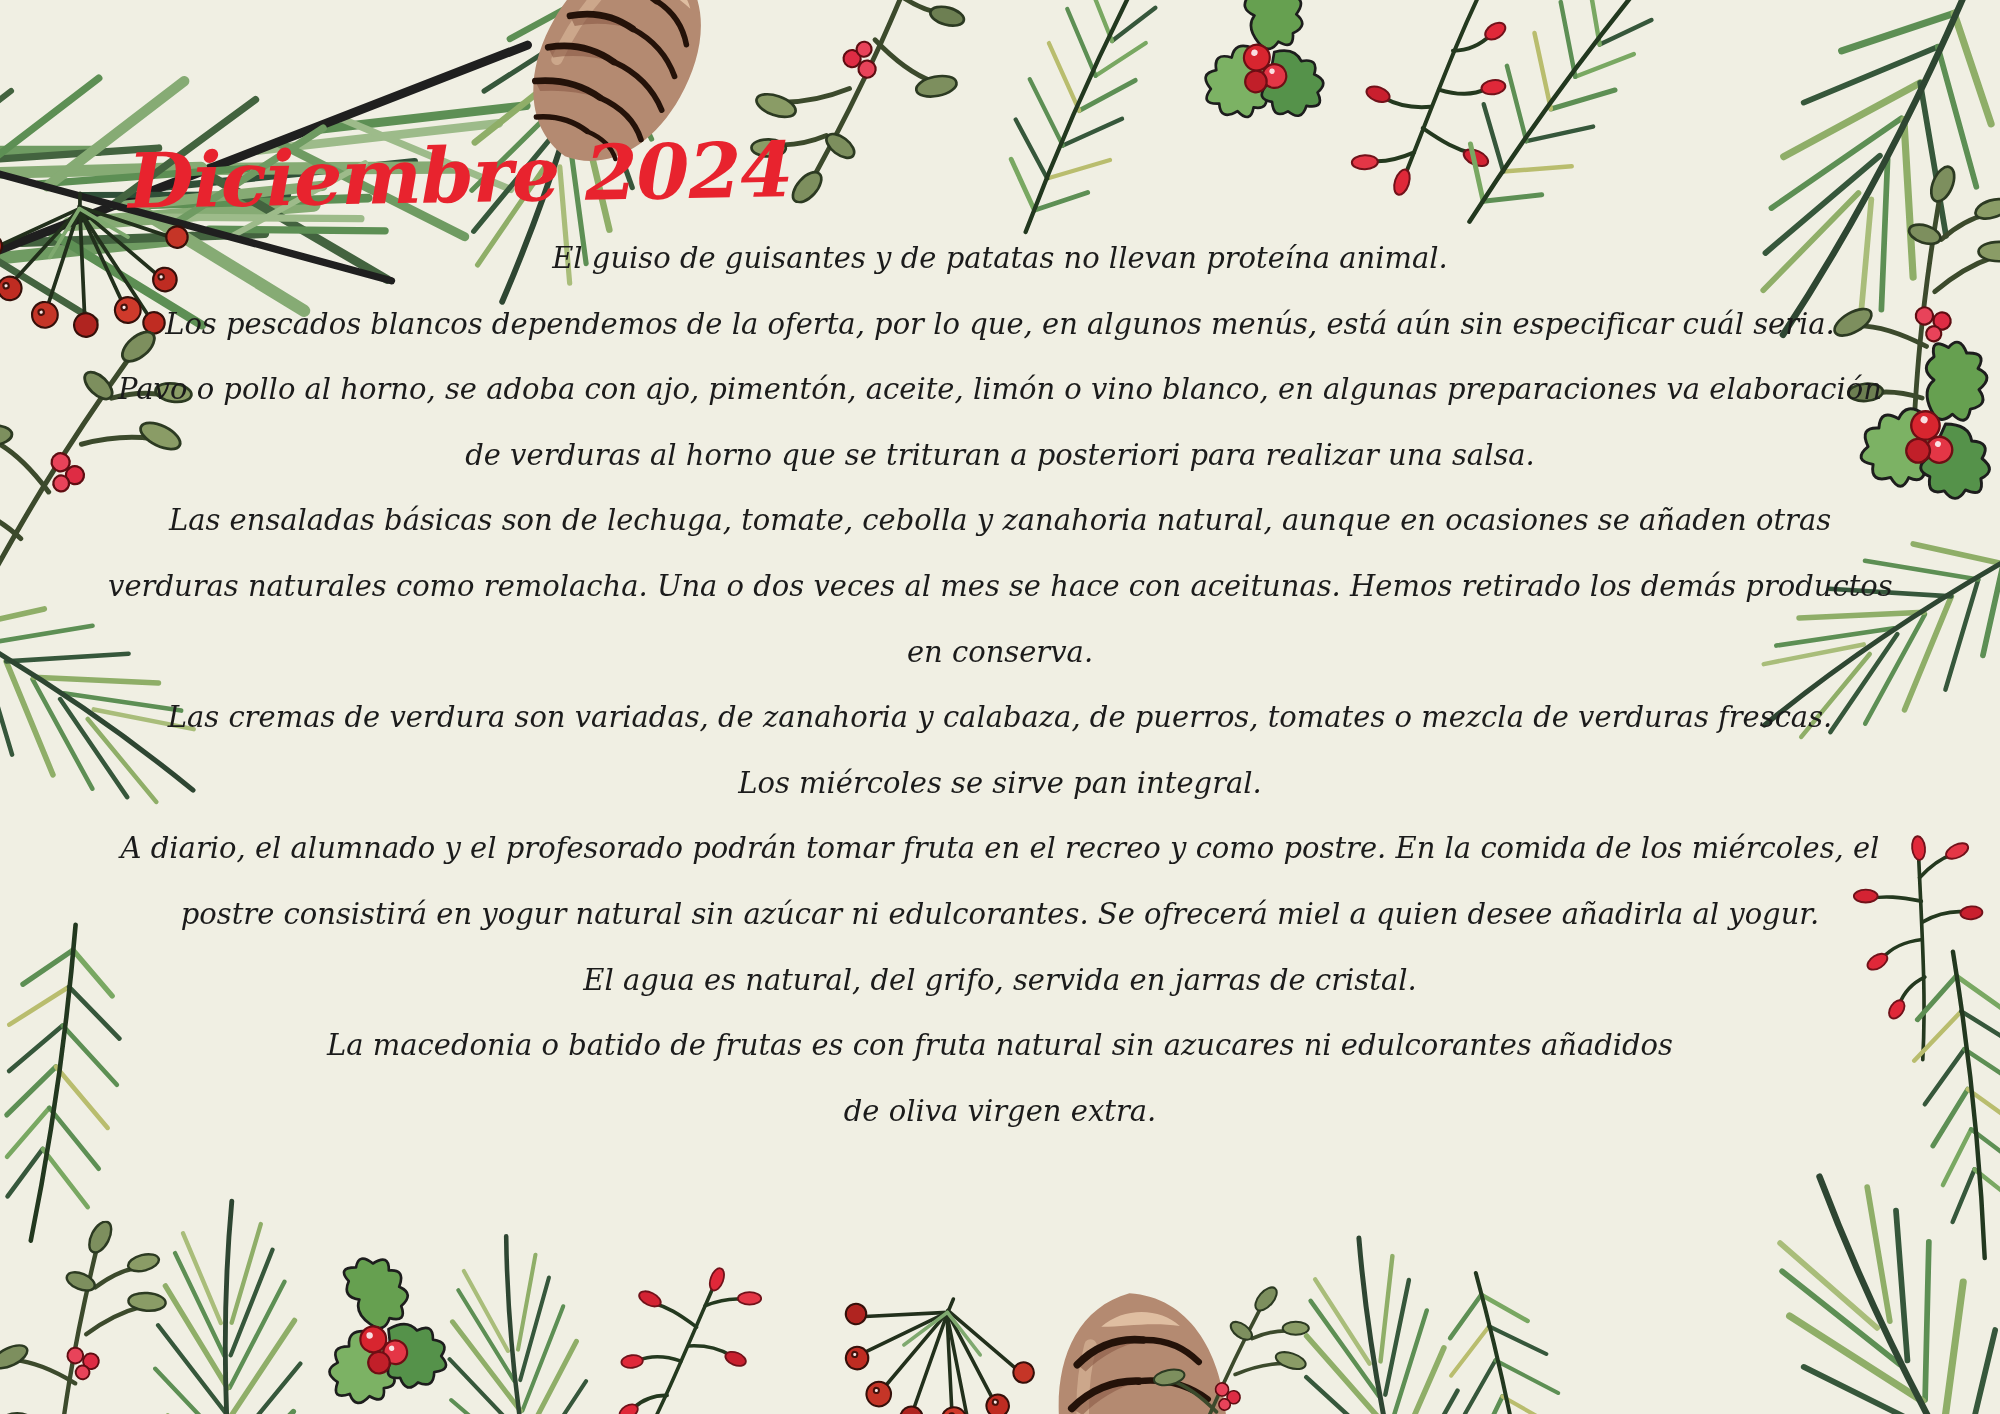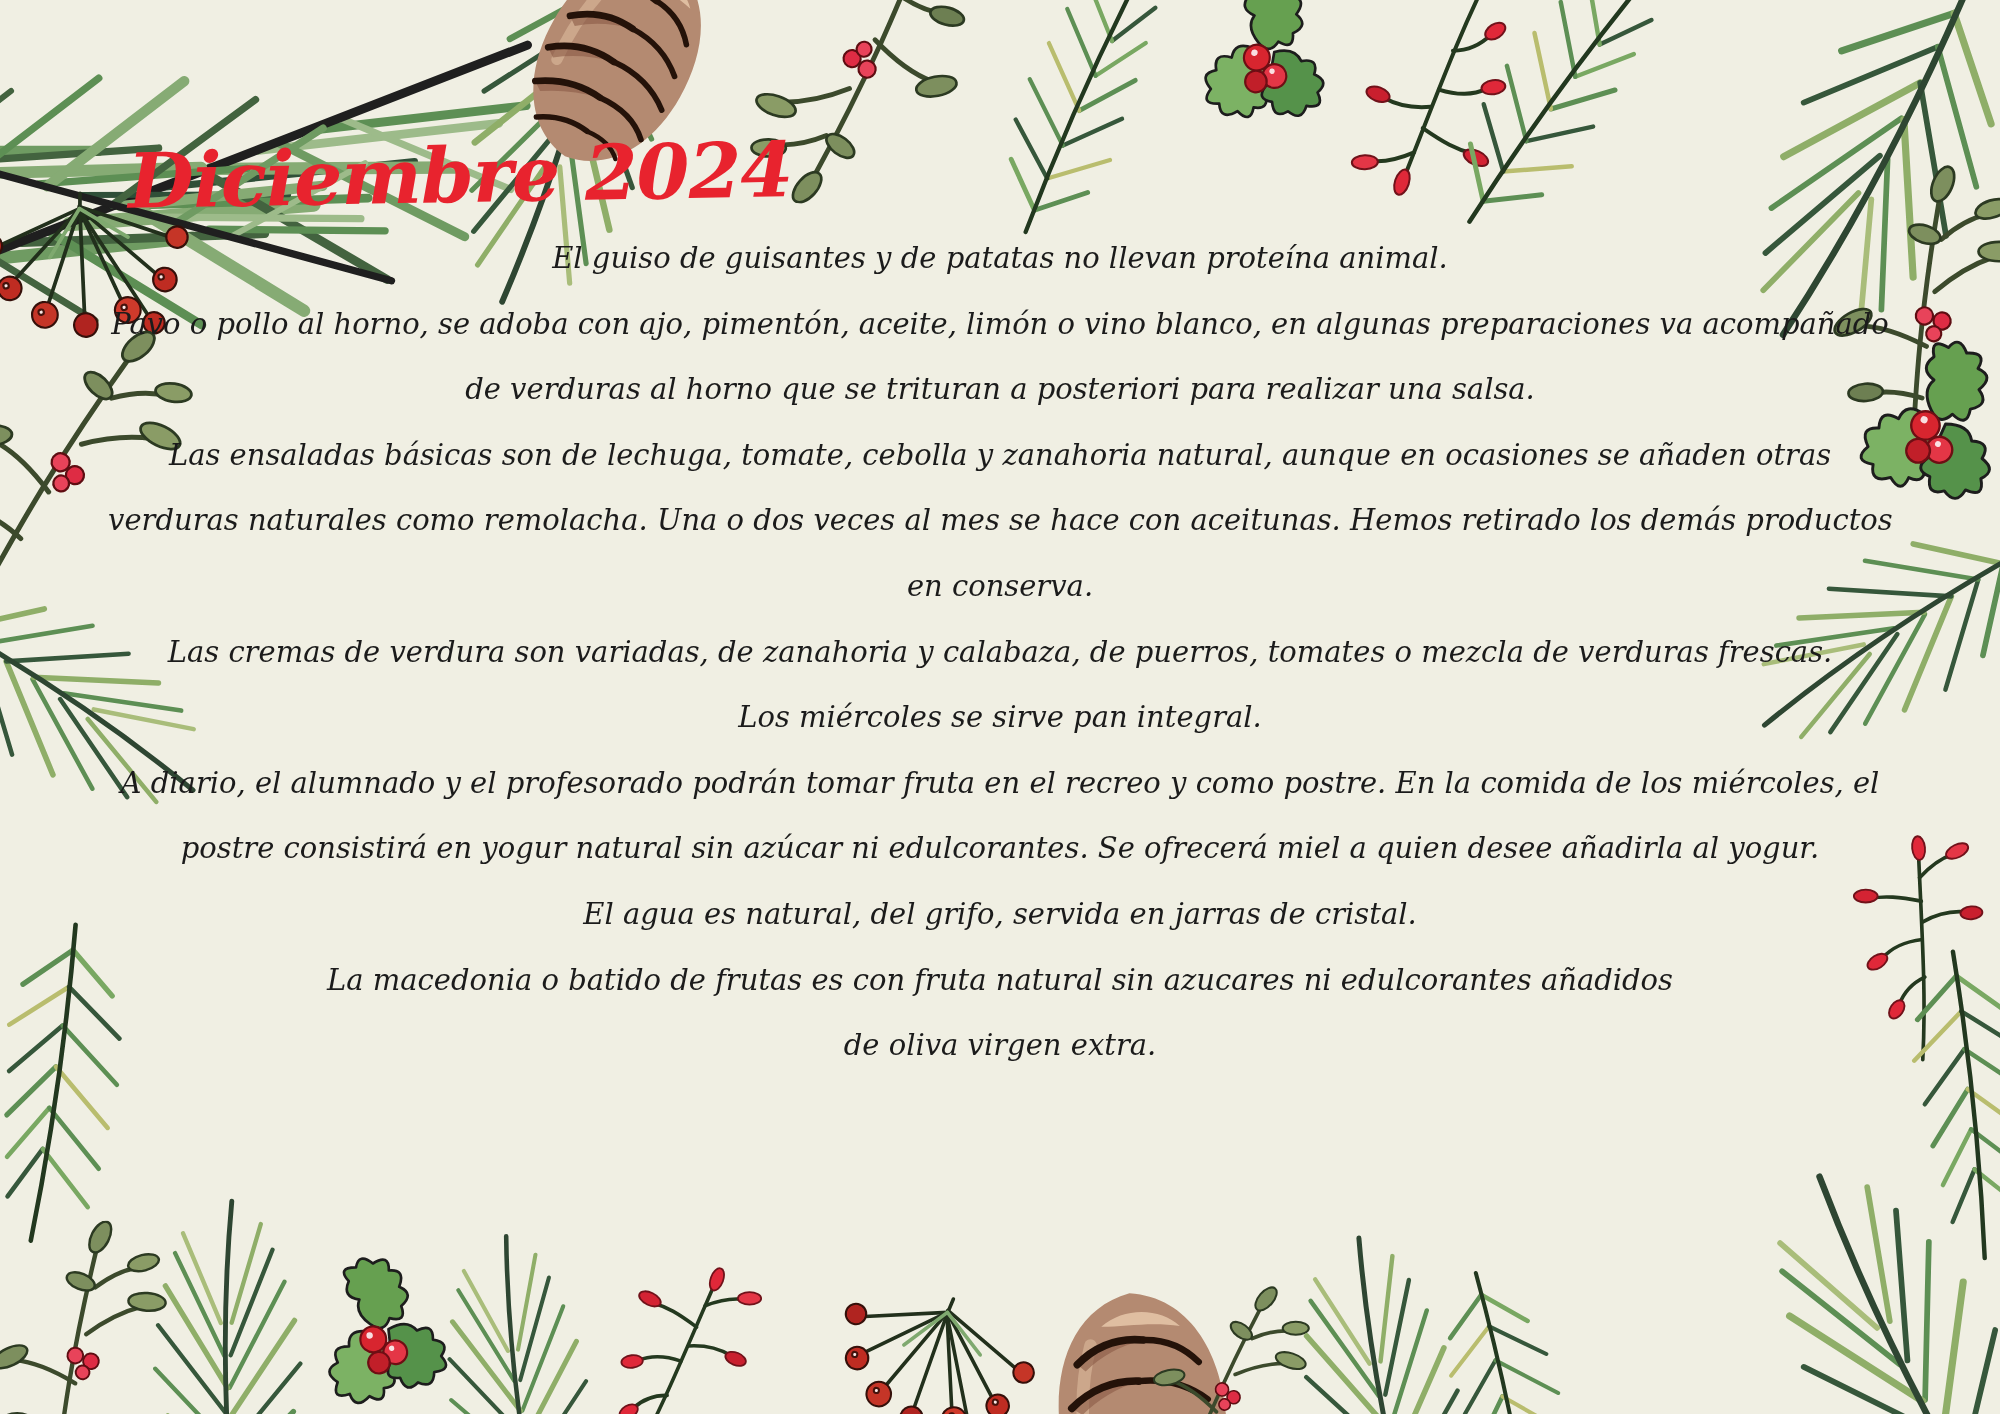--- a/index.html
+++ b/index.html
@@ -313,21 +313,22 @@
       <use href="#sym-fir-sprig"></use>
     </svg>
   <svg class="deco" style="left:1750px; top:1150px; width:310px; height:430px; transform:rotate(152deg);">
       <use href="#sym-pine-frond"></use>
     </svg>
 
   <h1 class="page-title">Diciembre 2024</h1>
 
   <div class="notes">
     <p class="note-line">El guiso de guisantes y de patatas no llevan proteína animal.</p>
-    <p class="note-line">Pavo o pollo al horno, se adoba con ajo, pimentón, aceite, limón o vino blanco, en algunas preparaciones va acompañado</p>
+    <p class="note-line">Los pescados blancos dependemos de la oferta, por lo que, en algunos menús, está aún sin especificar cuál seria.</p>
+    <p class="note-line">Pavo o pollo al horno, se adoba con ajo, pimentón, aceite, limón o vino blanco, en algunas preparaciones va elaboración</p>
     <p class="note-line">de verduras al horno que se trituran a posteriori para realizar una salsa.</p>
     <p class="note-line">Las ensaladas básicas son de lechuga, tomate, cebolla y zanahoria natural, aunque en ocasiones se añaden otras</p>
     <p class="note-line">verduras naturales como remolacha. Una o dos veces al mes se hace con aceitunas. Hemos retirado los demás productos</p>
     <p class="note-line">en conserva.</p>
     <p class="note-line">Las cremas de verdura son variadas, de zanahoria y calabaza, de puerros, tomates o mezcla de verduras frescas.</p>
     <p class="note-line">Los miércoles se sirve pan integral.</p>
     <p class="note-line">A diario, el alumnado y el profesorado podrán tomar fruta en el recreo y como postre. En la comida de los miércoles, el</p>
     <p class="note-line">postre consistirá en yogur natural sin azúcar ni edulcorantes. Se ofrecerá miel a quien desee añadirla al yogur.</p>
     <p class="note-line">El agua es natural, del grifo, servida en jarras de cristal.</p>
     <p class="note-line">La macedonia o batido de frutas es con fruta natural sin azucares ni edulcorantes añadidos</p>

